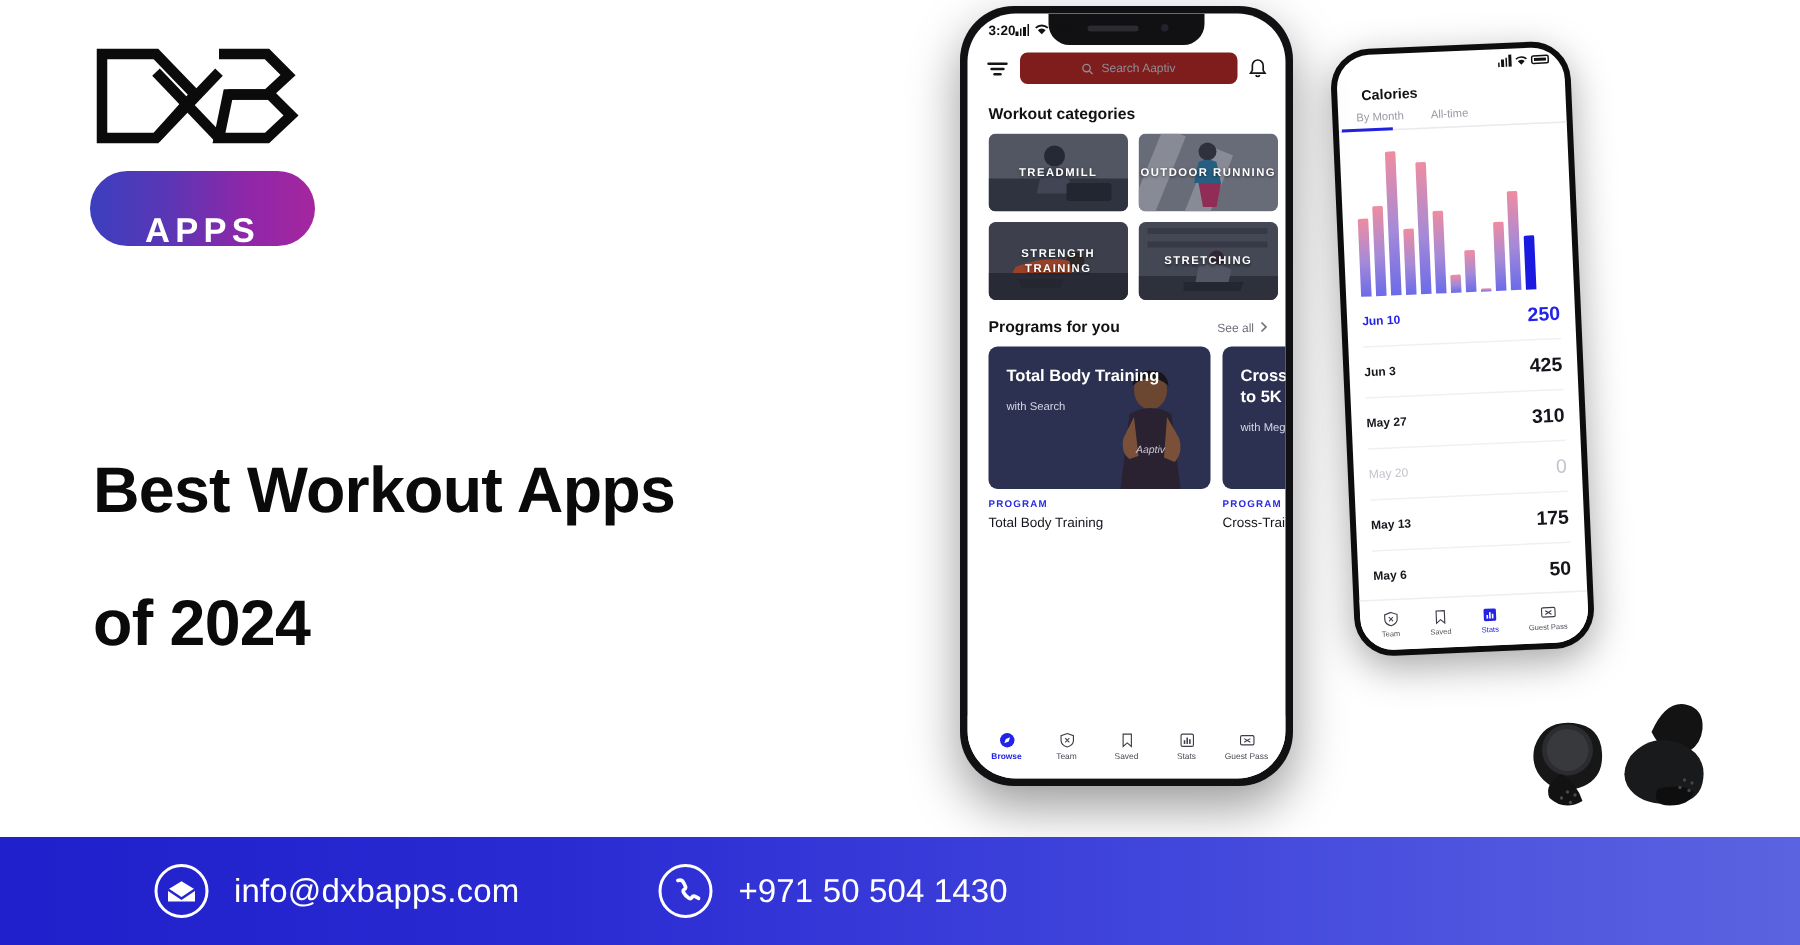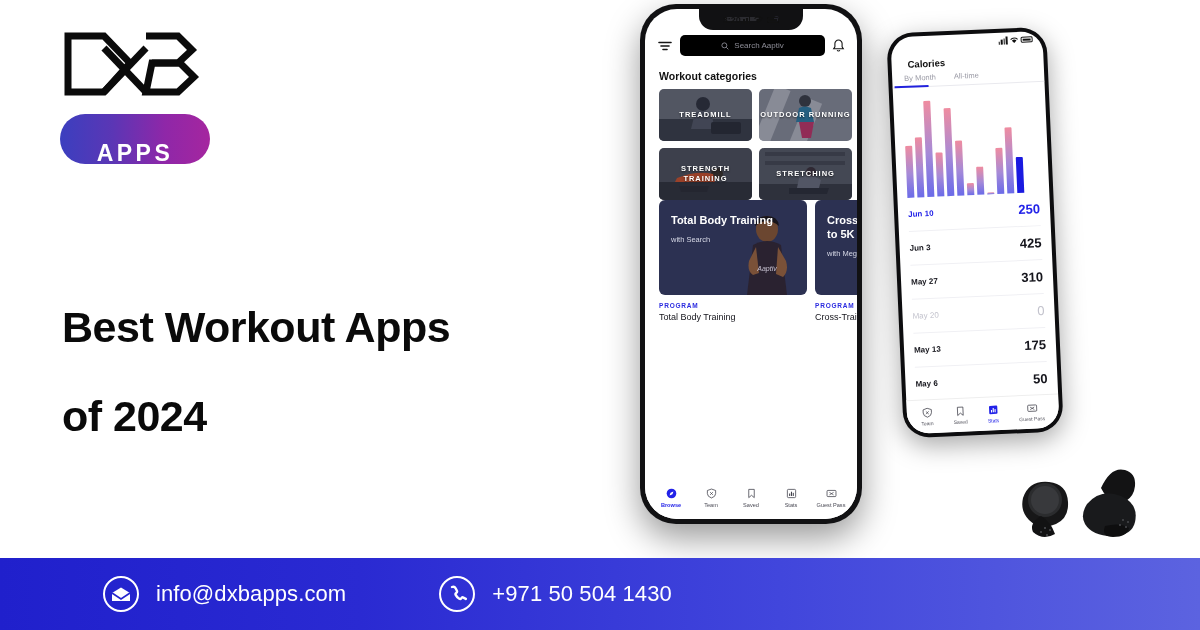--- a/index.html
+++ b/index.html
@@ -114,28 +114,28 @@
   .notch {
     position:absolute; left:50%; transform:translateX(-50%); top:0;
     width:104px; height:21px; background:#111113;
     border-radius:0 0 14px 14px; z-index:5;
   }
   .notch .spk { position:absolute; left:26px; top:8px; width:34px; height:3.5px;
                 background:#2b2b30; border-radius:2px; }
   .notch .cam { position:absolute; right:24px; top:7px; width:5px; height:5px;
                 background:#23232c; border-radius:50%; }
 
-  .f-status { height:22px; display:flex; align-items:center; justify-content:center;
+  .f-status { height:22px; display:flex; align-items:center; justify-content:flex-start;
               padding:0 14px; position:relative; z-index:6; }
   .f-time { font-size:9px; font-weight:bold; color:#111; }
   .f-right { display:flex; align-items:center; gap:3px; }
 
   .searchbar { display:flex; align-items:center; gap:7px; padding:4px 12px 8px 12px; }
   .filter-ic { width:16px; height:14px; flex:0 0 auto; }
-  .sfield { flex:1; height:21px; background:#000000; border-radius:5px;
+  .sfield { flex:1; height:21px; background:#7f1d1d; border-radius:5px;
             display:flex; align-items:center; justify-content:center; gap:5px; }
   .sfield .ph { font-size:8px; color:#8d8d97; }
   .bell-ic { width:13px; height:15px; flex:0 0 auto; }
 
   .sec-title { font-size:10.5px; font-weight:bold; color:#111; padding:6px 0 7px 14px; }
 
   .cat-grid { padding-left:14px; display:flex; flex-direction:column; gap:7px; }
   .cat-row { display:flex; gap:7px; }
   .cat {
     width:93px; height:52px; border-radius:5px; position:relative; overflow:hidden;
@@ -422,20 +422,29 @@
               <circle cx="52" cy="24" r="5" fill="#3b3038"></circle>
               <path d="M40 30 q12 -5 22 2 l-2 8 h-22 Z" fill="#6e7280"></path>
               <path d="M30 40 h40 l-2 6 h-38 Z" fill="#2c2f37"></path>
             </svg>
             <span class="shade"></span>
             <span class="cname">STRETCHING</span>
           </div>
         </div>
       </div>
 
+      <div class="prog-head">
+        <span class="h">Programs for you</span>
+        <span class="sa">
+          <span>See all</span>
+          <svg width="5" height="8" viewBox="0 0 5 8">
+            <path d="M1 1 L4 4 L1 7" stroke="#6e6e78" stroke-width="1.1" fill="none"></path>
+          </svg>
+        </span>
+      </div>
 
       <div class="prog-row">
         <div class="pcard">
           <div class="pt">Total Body Training</div>
           <div class="pw">with Search</div>
           <svg class="pfig" viewBox="0 0 72 84">
             <ellipse cx="36" cy="18" rx="11" ry="13" fill="#6b4630"></ellipse>
             <path d="M36 5 q11 0 12 10 q-6 -5 -12 -5 q-6 0 -12 5 q1 -10 12 -10 Z" fill="#17141a"></path>
             <path d="M22 34 q14 -8 28 0 l6 50 h-40 Z" fill="#2a2230"></path>
             <path d="M25 36 l-7 14 q-2 10 4 14 l6 -2 Z" fill="#7a5138"></path>

